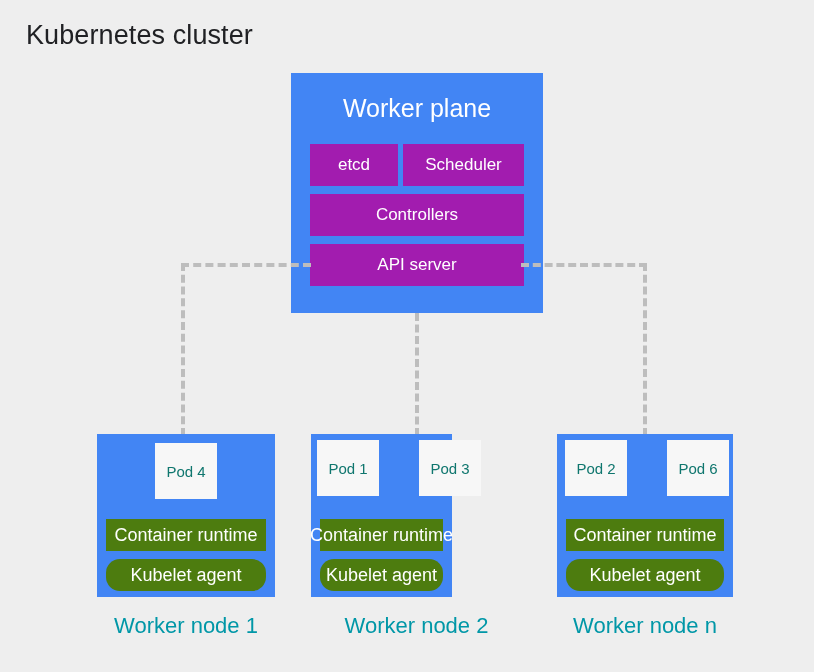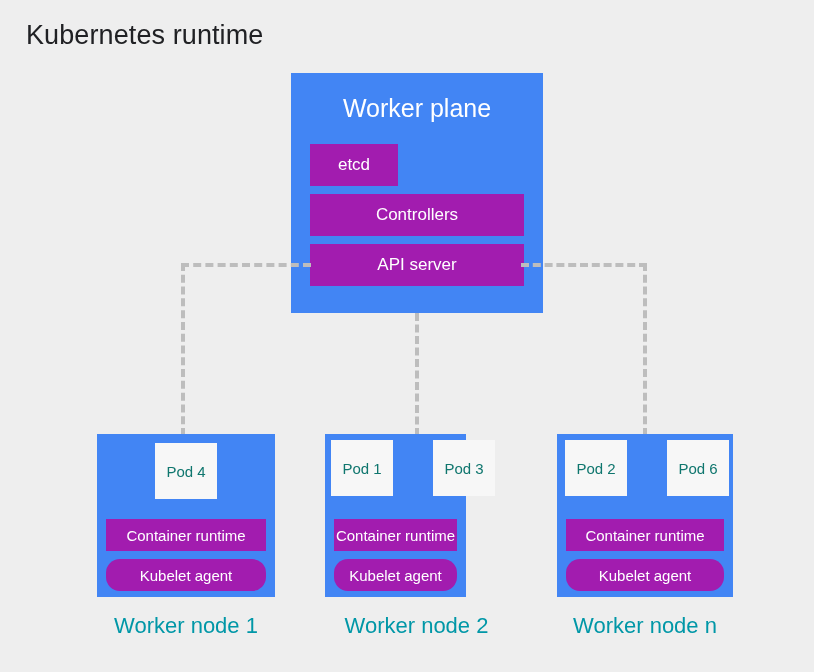--- a/index.html
+++ b/index.html
@@ -95,43 +95,43 @@
     height: 42px;
     font-size: 17px;
   }
 
   
   .worker-node {
     height: 163px;
     top: 434px;
   }
   #worker-node-0 { left: 97px;  width: 178px; }
-  #worker-node-1 { left: 325px; width: 141px; }
+  #worker-node-1 { left: 311px; width: 141px; }
   #worker-node-2 { left: 557px; width: 176px; }
 
   .pod-box {
     position: absolute;
     background: #f7f7f7;
     color: #0f766e;
     display: flex;
     align-items: center;
     justify-content: center;
     font-size: 15px;
     white-space: nowrap;
     box-sizing: border-box;
   }
 
   .node-row {
     position: absolute;
-    background: #a21caf;
+    background: #4d7c0f;
     color: #ffffff;
     display: flex;
     align-items: center;
     justify-content: center;
-    font-size: 15px;
+    font-size: 18px;
     white-space: nowrap;
     box-sizing: border-box;
     left: 9px;
     right: 9px;
     height: 32px;
   }
   .row-runtime { top: 85px; }
   .row-kubelet { top: 125px; border-radius: 14px; }
 
   .worker-label {
@@ -162,27 +162,28 @@
   #conn-left-v   { left: 181px; top: 263px; height: 173px; }
   #conn-right-h  { left: 521px; top: 263px; width: 126px; }
   #conn-right-v  { left: 643px; top: 263px; height: 173px; }
   #conn-mid-v    { left: 415px; top: 313px; height: 123px; }
 </style>
 </head>
 <body>
 
 <div id="diagram-root">
 
-  <div class="page-title">Kubernetes runtime</div>
+  <div class="page-title">Kubernetes cluster</div>
 
   <div class="blue-box" id="control-plane">
     <div class="control-plane-title">Worker plane</div>
 
     <div class="gray-box" id="cp-etcd">etcd</div>
 
+    <div class="gray-box" id="cp-scheduler">Scheduler</div>
 
     <div class="gray-box" id="cp-controllers">Controllers</div>
 
     <div class="gray-box" id="cp-apiserver">API server</div>
   </div>
 
   <div class="conn-h" id="conn-left-h"></div>
   <div class="conn-v" id="conn-left-v"></div>
   <div class="conn-v" id="conn-mid-v"></div>
   <div class="conn-h" id="conn-right-h"></div>

